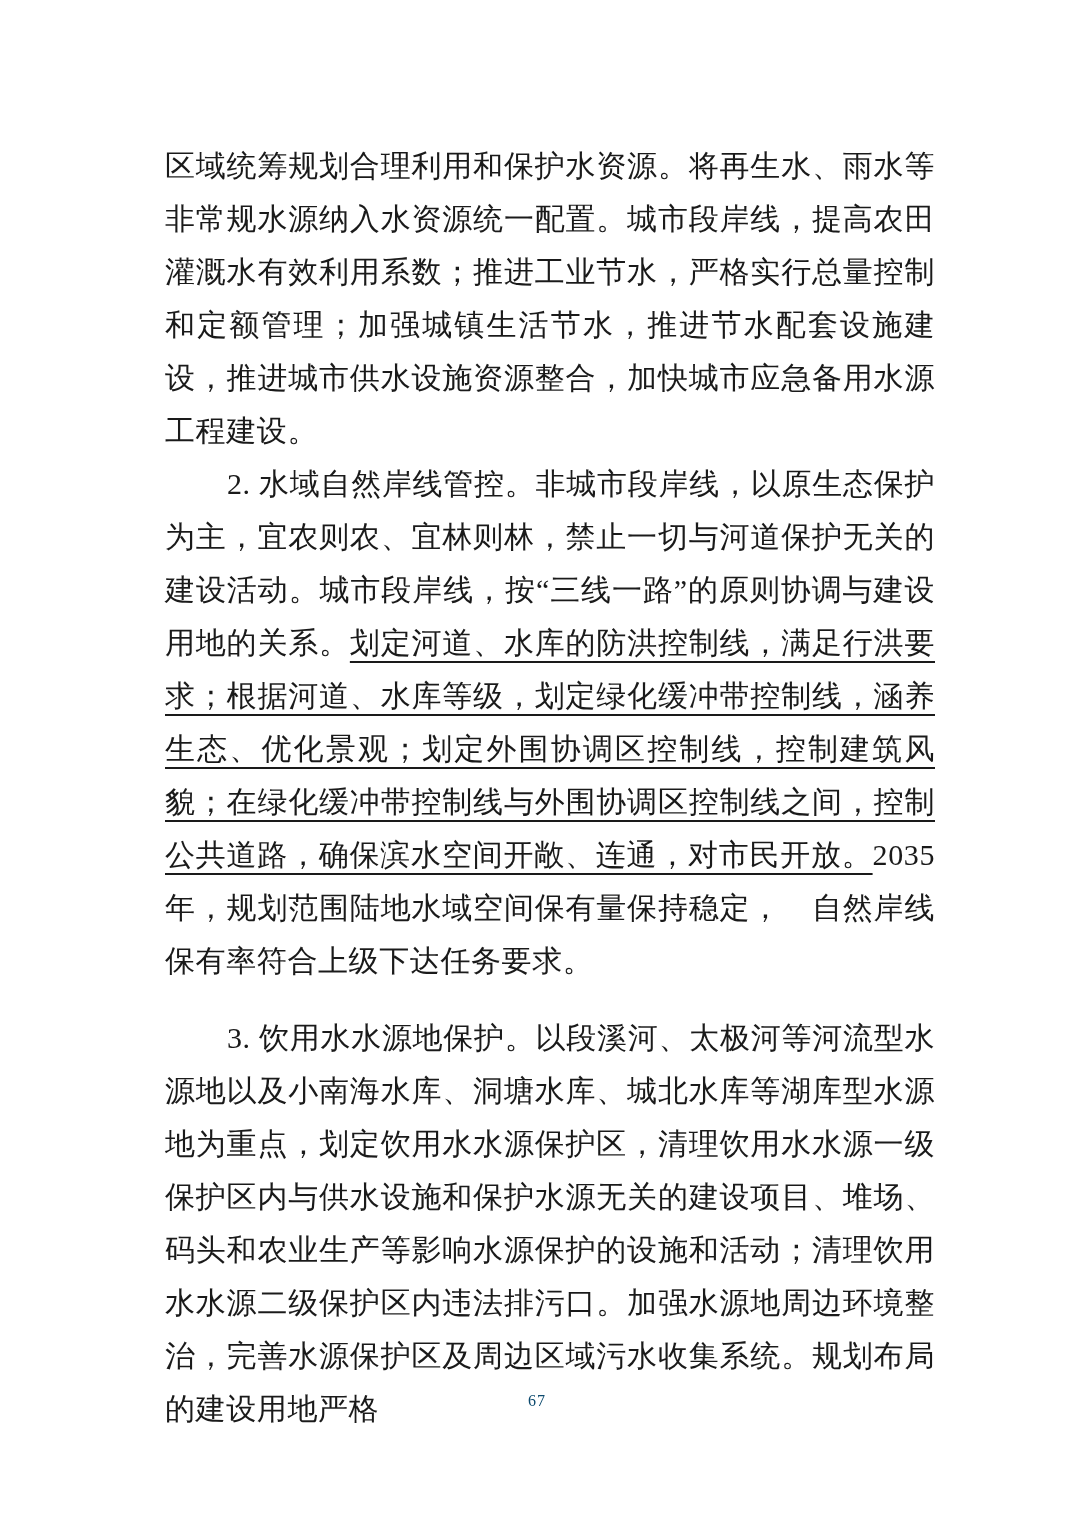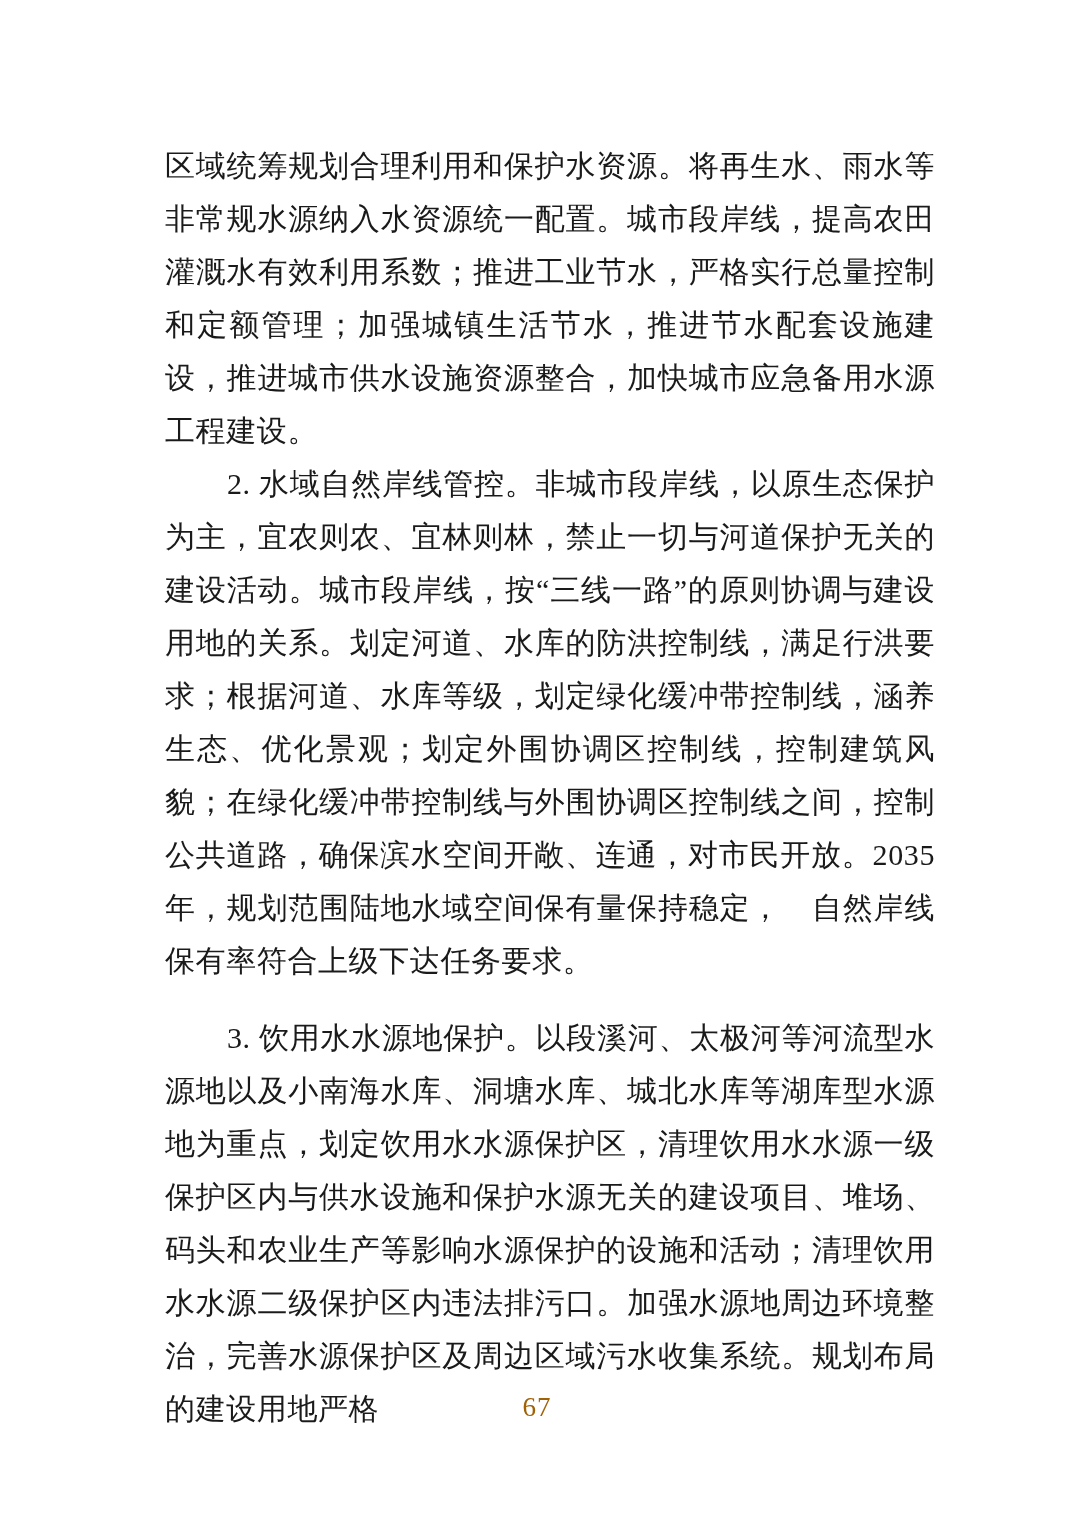--- a/index.html
+++ b/index.html
@@ -31,35 +31,36 @@
     letter-spacing: 0.6px;
     word-break: break-all;
   }
   p.indent {
     text-indent: 62px;
   }
   p.spaced {
     margin-top: 24px;
   }
   .u {
+    text-decoration: underline;
     text-decoration-thickness: 2px;
     text-underline-offset: 8px;
     text-decoration-color: #1a1a1a;
   }
   .footer {
     position: absolute;
     top: 1392px;
     left: 0;
     width: 100%;
     text-align: center;
   }
   .page-number {
-    font-size: 27px;
+    font-size: 16px;
     letter-spacing: 1px;
-    color: #a16207;
+    color: #0c4a6e;
   }
 </style>
 </head>
 <body>
 
 <div class="page">
   <main class="content">
     <p class="para">区域统筹规划合理利用和保护水资源。将再生水、雨水等非常规水源纳入水资源统一配置。城市段岸线，提高农田灌溉水有效利用系数；推进工业节水，严格实行总量控制和定额管理；加强城镇生活节水，推进节水配套设施建设，推进城市供水设施资源整合，加快城市应急备用水源工程建设。</p>
     <p class="para indent"><span>2. 水域自然岸线管控。非城市段岸线，以原生态保护为主，宜农则农、宜林则林，禁止一切与河道保护无关的建设活动。城市段岸线，按“三线一路”的原则协调与建设用地的关系。</span><span class="u">划定河道、水库的防洪控制线，满足行洪要求；根据河道、水库等级，划定绿化缓冲带控制线，涵养生态、优化景观；划定外围协调区控制线，控制建筑风貌；在绿化缓冲带控制线与外围协调区控制线之间，控制公共道路，确保滨水空间开敞、连通，对市民开放。</span><span>2035 年，规划范围陆地水域空间保有量保持稳定，　自然岸线保有率符合上级下达任务要求。</span></p>
     <p class="para indent spaced">3. 饮用水水源地保护。以段溪河、太极河等河流型水源地以及小南海水库、洞塘水库、城北水库等湖库型水源地为重点，划定饮用水水源保护区，清理饮用水水源一级保护区内与供水设施和保护水源无关的建设项目、堆场、码头和农业生产等影响水源保护的设施和活动；清理饮用水水源二级保护区内违法排污口。加强水源地周边环境整治，完善水源保护区及周边区域污水收集系统。规划布局的建设用地严格</p>

